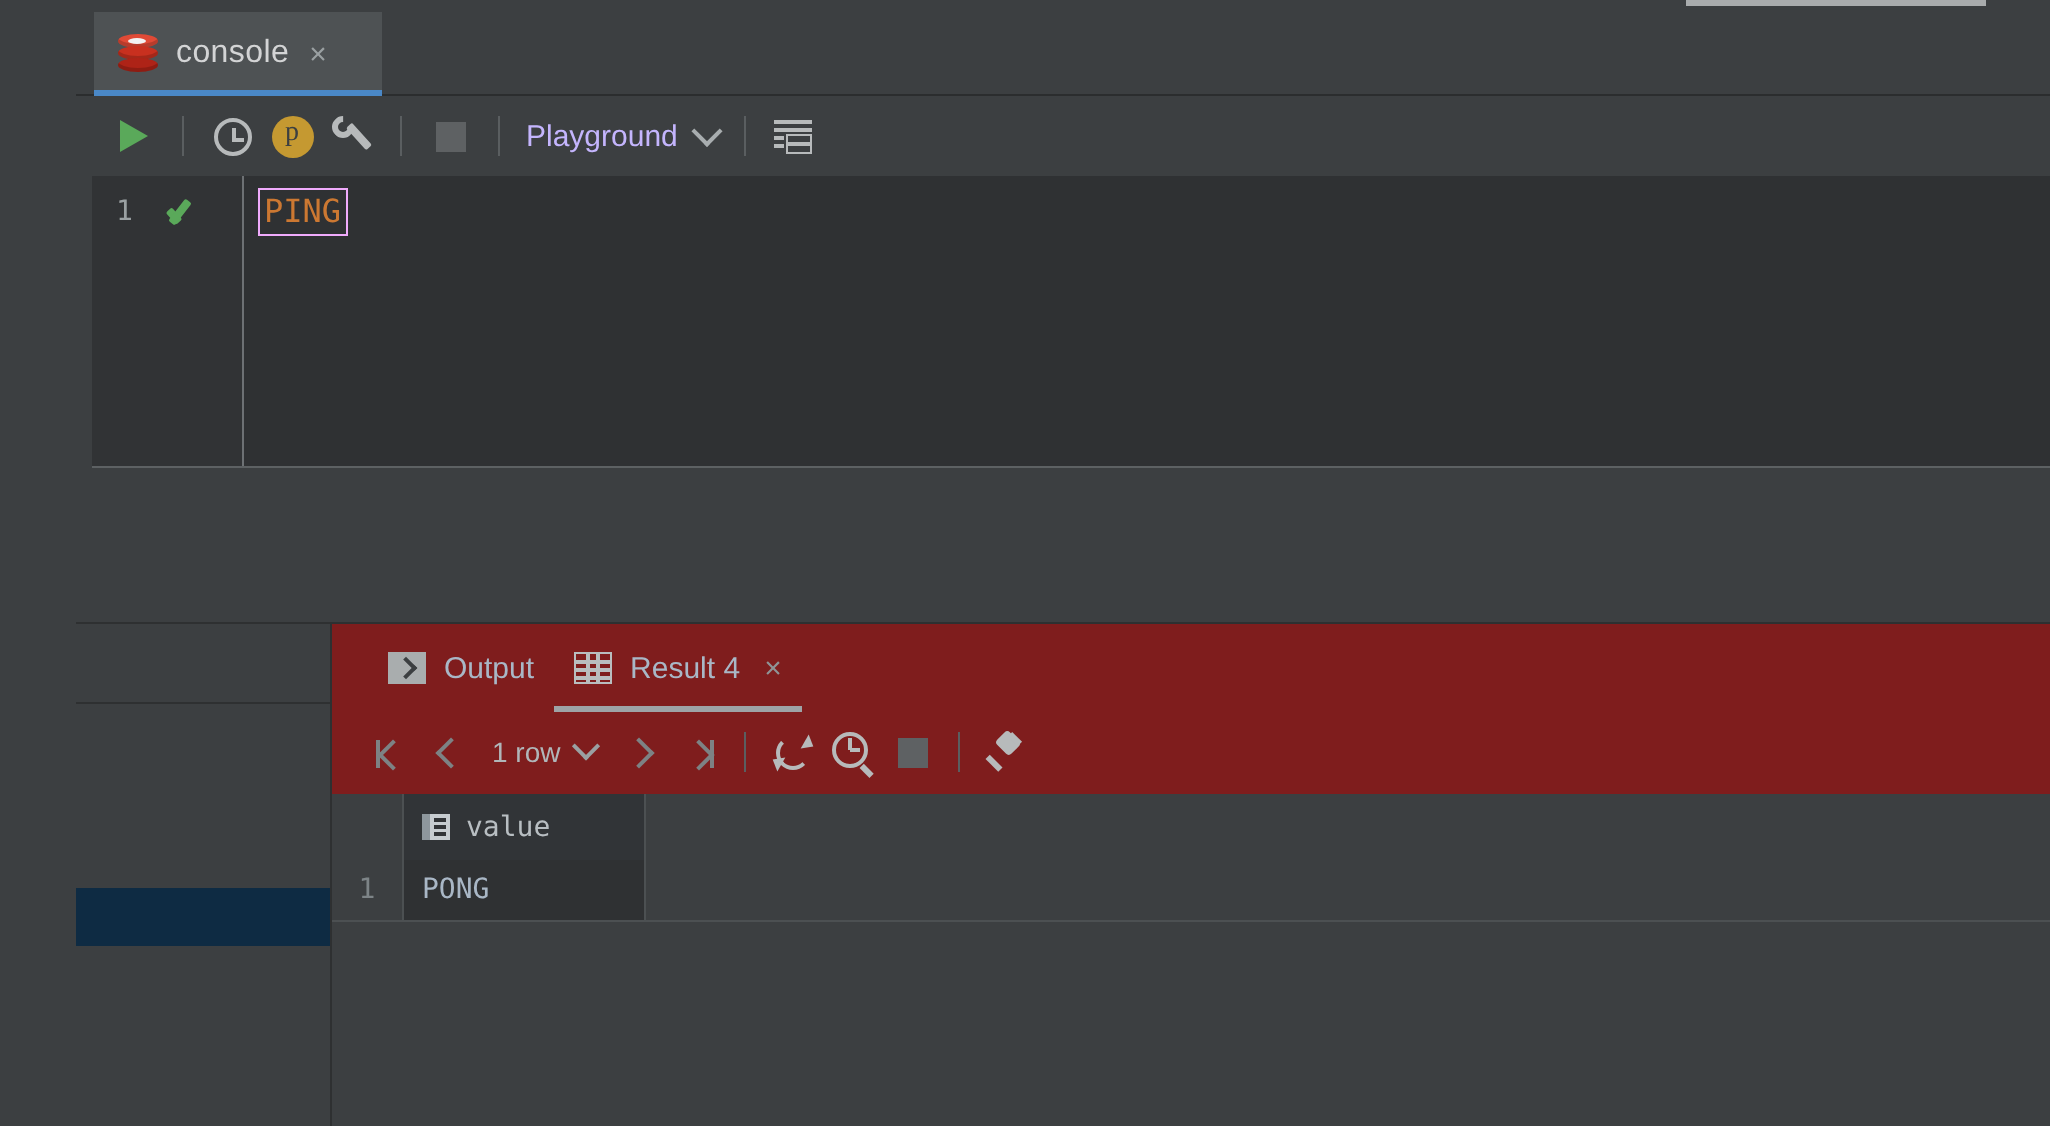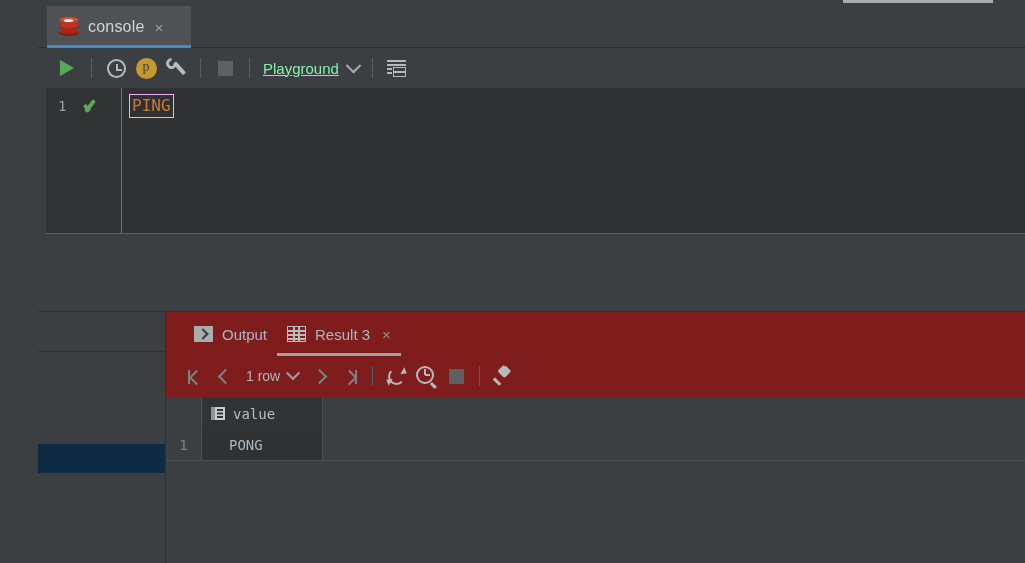--- a/index.html
+++ b/index.html
@@ -180,28 +180,27 @@
     background: #b7babb;
     transform: rotate(-42deg);
     transform-origin: top left;
     border-radius: 1px;
   }
   .stop-sq {
     width: 15px; height: 15px;
     background: #5e6163;
   }
   .play-select {
-    color: #86efac;
+    color: #c4b5fd;
     font-size: 15px;
     display: flex;
     align-items: center;
     cursor: pointer;
     padding: 0 4px;
     white-space: nowrap;
-    text-decoration: underline;
   }
   .chev {
     margin-left: 9px;
     width: 9px; height: 9px;
     border-right: 2px solid #a8adaf;
     border-bottom: 2px solid #a8adaf;
     transform: rotate(45deg) translate(-2px,-2px);
   }
   .grid-ic {
     width: 19px; height: 17px;
@@ -661,21 +660,21 @@
     font-family: "DejaVu Sans Mono", monospace;
     font-size: 14px;
   }
   .gr-cell {
     width: 121px;
     background: #2f3133;
     border-right: 1px solid #4c5052;
     box-sizing: border-box;
     display: flex;
     align-items: center;
-    padding-left: 27px;
+    padding-left: 9px;
     color: #a9b7c6;
     font-family: "DejaVu Sans Mono", monospace;
     font-size: 14px;
     cursor: text;
   }
 
   
   .watermark {
     position: absolute;
     right: 16px;
@@ -766,21 +765,21 @@
 
   <div class="result-panel">
 
     <div class="result-tabs">
       <div class="rtab">
         <span class="out-ic"></span>
         <span>Output</span>
       </div>
       <div class="rtab">
         <span class="table-ic"></span>
-        <span>Result 3</span>
+        <span>Result 4</span>
         <span class="rtab-close">×</span>
         <span class="rtab-underline"></span>
       </div>
     </div>
 
     <div class="result-toolbar">
       <div class="rt-btn">
         <span class="nav-first">
           <span class="nav-bar-l"></span>
             <span class="nav-arrow"></span>

